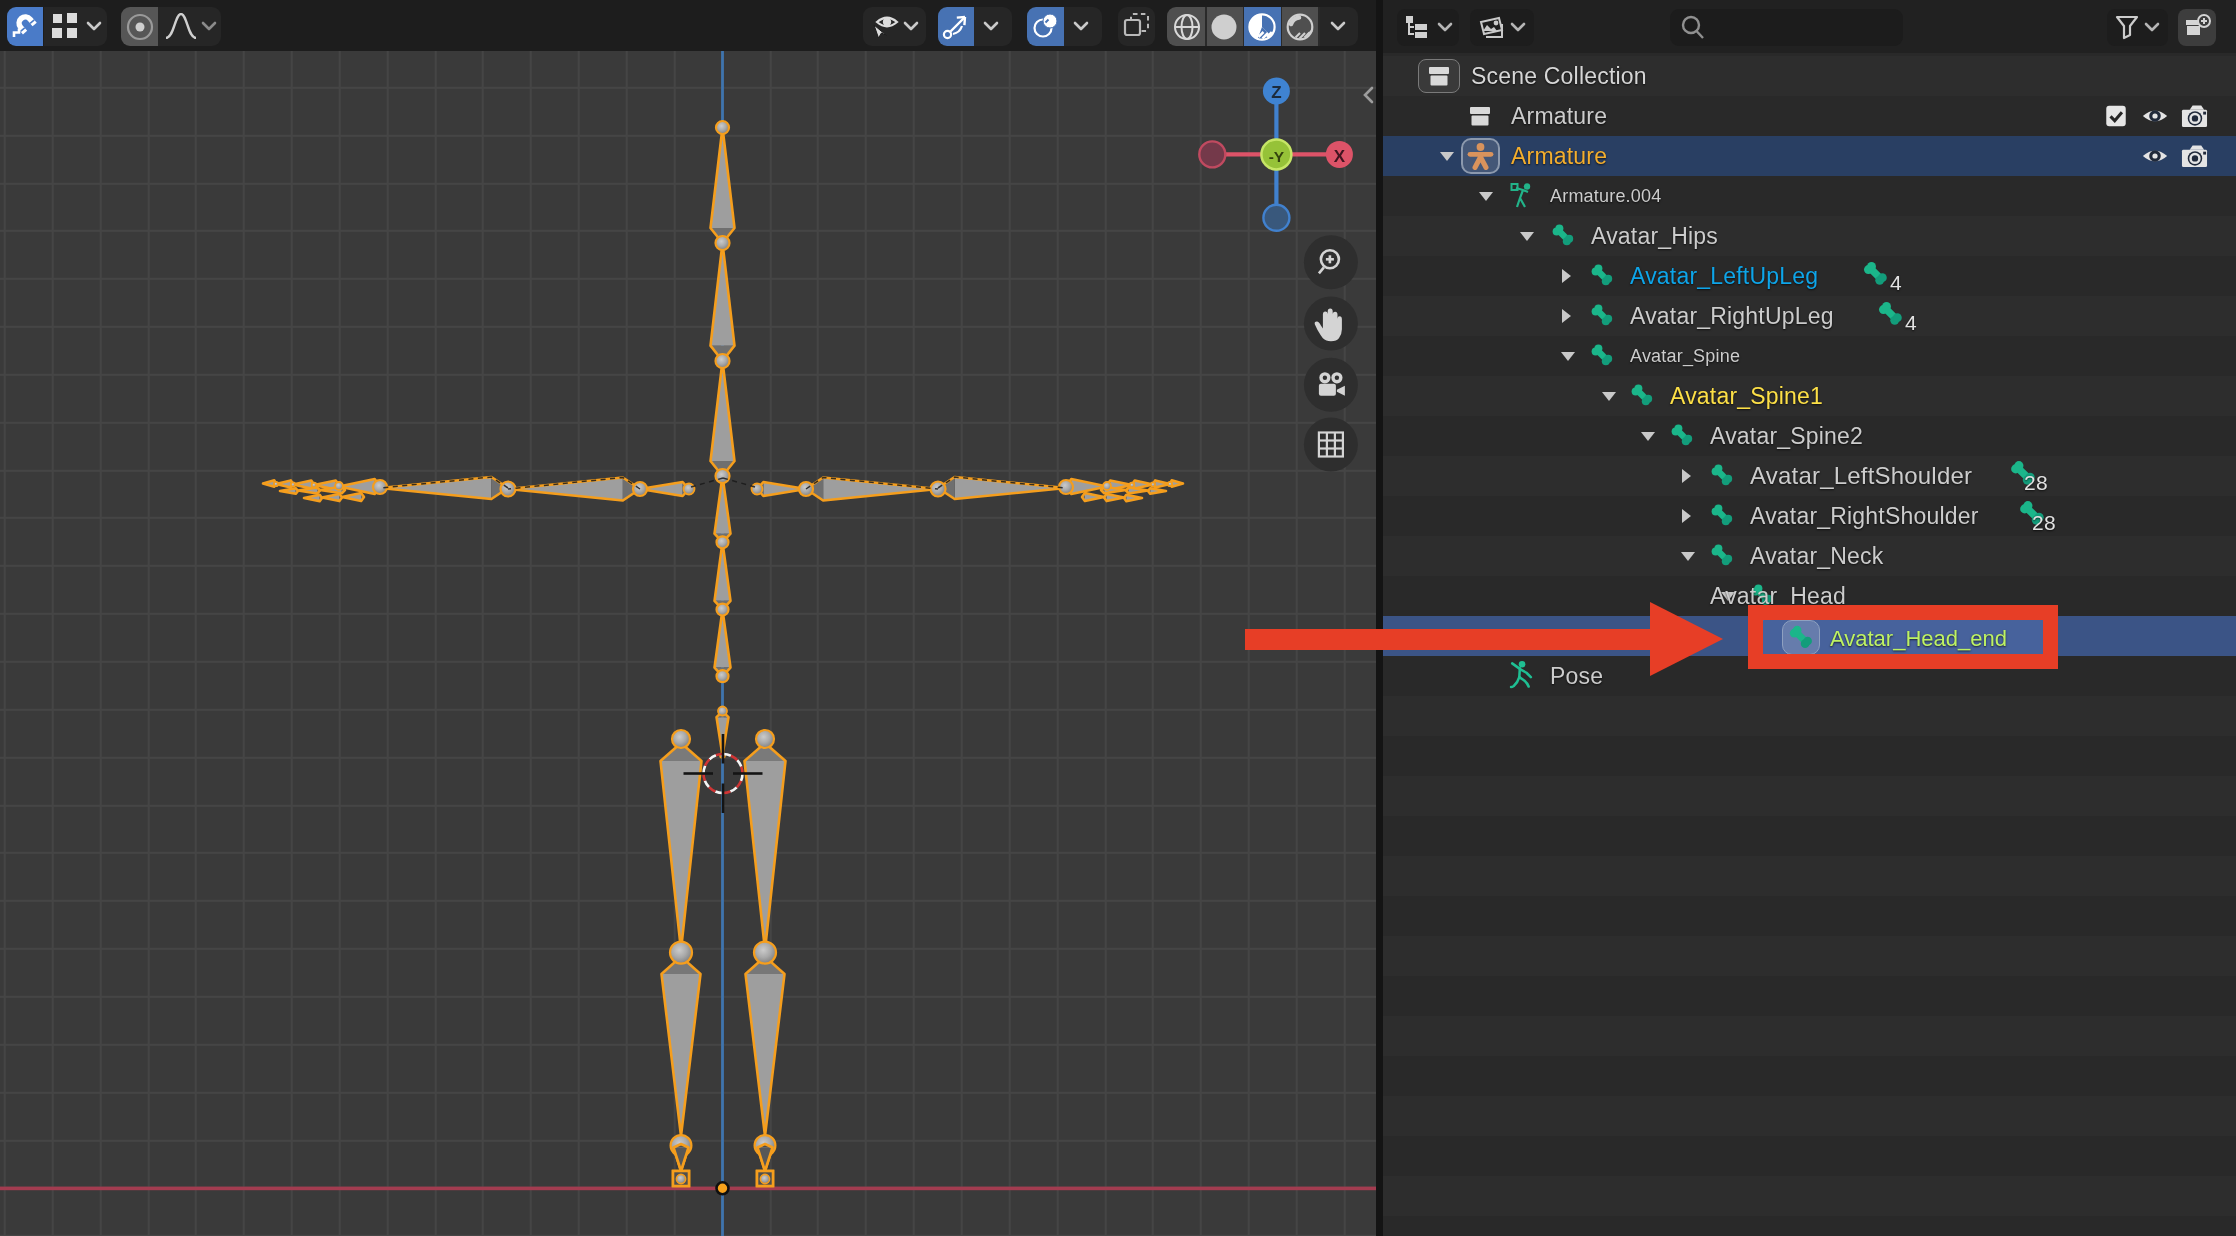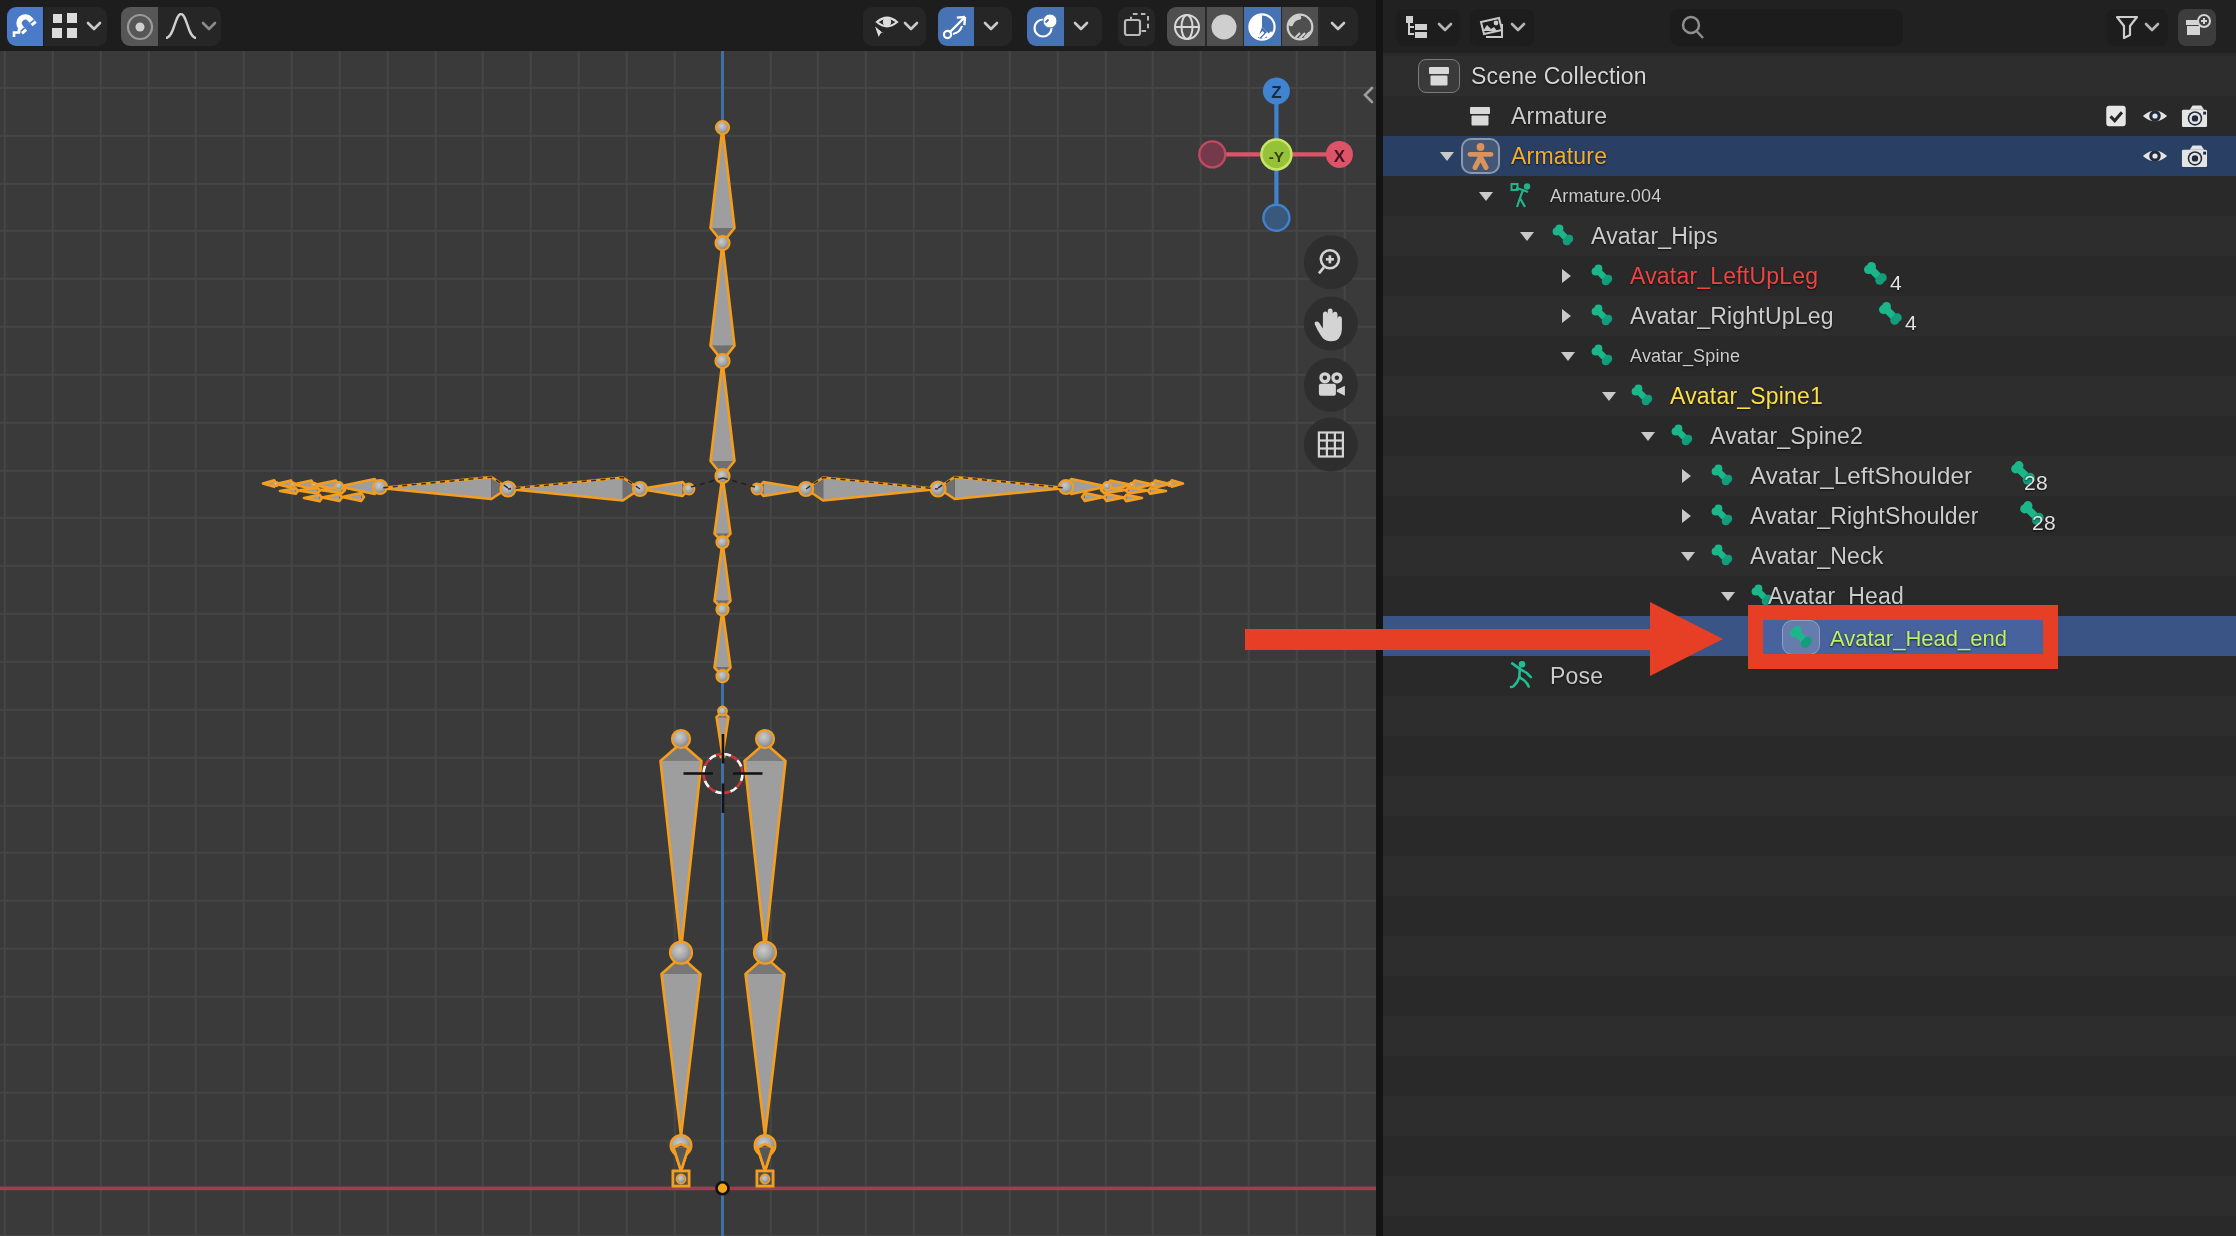--- a/index.html
+++ b/index.html
@@ -515,21 +515,21 @@
     <svg class="abs" style="left:1549px;top:221px" width="28" height="28" viewBox="0 0 28 28">
       <use href="#bone"></use>
     </svg>
     <div class="abs rt" style="left:1591px;top:216px;color:#cccccc;font-size:23px;line-height:40px">Avatar_Hips</div>
     <svg class="abs" style="left:1560px;top:268px" width="12" height="16">
       <path d="M2,1 L2,15 L11,8 Z" fill="#c9c9c9"></path>
     </svg>
     <svg class="abs" style="left:1588px;top:261px" width="28" height="28" viewBox="0 0 28 28">
       <use href="#bone"></use>
     </svg>
-    <div class="abs rt" style="left:1630px;top:256px;color:#ef4444;font-size:23px;line-height:40px">Avatar_LeftUpLeg</div>
+    <div class="abs rt" style="left:1630px;top:256px;color:#0ea5e9;font-size:23px;line-height:40px">Avatar_LeftUpLeg</div>
     <svg class="abs" style="left:1860px;top:258px" width="31" height="31" viewBox="0 0 28 28">
       <use href="#bone"></use>
     </svg>
     <div class="abs rt" style="left:1890px;top:273px;color:#e2e2e2;font-size:21px;line-height:20px">4</div>
     <svg class="abs" style="left:1560px;top:308px" width="12" height="16">
       <path d="M2,1 L2,15 L11,8 Z" fill="#c9c9c9"></path>
     </svg>
     <svg class="abs" style="left:1588px;top:301px" width="28" height="28" viewBox="0 0 28 28">
       <use href="#bone"></use>
     </svg>
@@ -587,21 +587,21 @@
     <svg class="abs" style="left:1708px;top:541px" width="28" height="28" viewBox="0 0 28 28">
       <use href="#bone"></use>
     </svg>
     <div class="abs rt" style="left:1750px;top:536px;color:#cccccc;font-size:23px;line-height:40px">Avatar_Neck</div>
     <svg class="abs" style="left:1720px;top:590px" width="16" height="12">
       <path d="M1,2 L15,2 L8,11 Z" fill="#c9c9c9"></path>
     </svg>
     <svg class="abs" style="left:1748px;top:581px" width="28" height="28" viewBox="0 0 28 28">
       <use href="#bone"></use>
     </svg>
-    <div class="abs rt" style="left:1768px;top:576px;color:#cccccc;font-size:23px;line-height:40px">Avatar_Head</div>
+    <div class="abs rt" style="left:1710px;top:576px;color:#cccccc;font-size:23px;line-height:40px">Avatar_Head</div>
     <svg class="abs" style="left:1786px;top:622px" width="30" height="30" viewBox="0 0 28 28">
       <use href="#bone"></use>
     </svg>
     <div class="abs rt" style="left:1830px;top:619px;color:#bef264;font-size:22px;line-height:39px;letter-spacing:0">Avatar_Head_end</div>
     <svg class="abs" style="left:1505px;top:659px" width="33" height="33" viewBox="0 0 28 28">
       <use href="#pose"></use>
     </svg>
     <div class="abs rt" style="left:1550px;top:656px;color:#cccccc;font-size:23px;line-height:40px">Pose</div>
 <div class="abs" style="left:1245px;top:629px;width:406px;height:20.5px;background:#e73e26"></div>
     <div class="abs" style="left:1650px;top:602px;width:0;height:0;border-top:37.5px solid transparent;border-bottom:37.5px solid transparent;border-left:73px solid #e73e26"></div>

